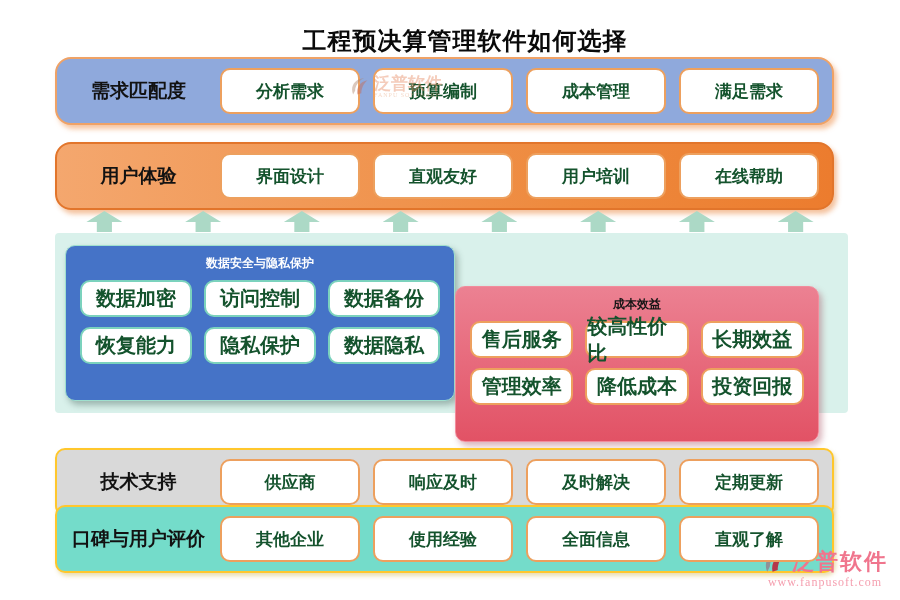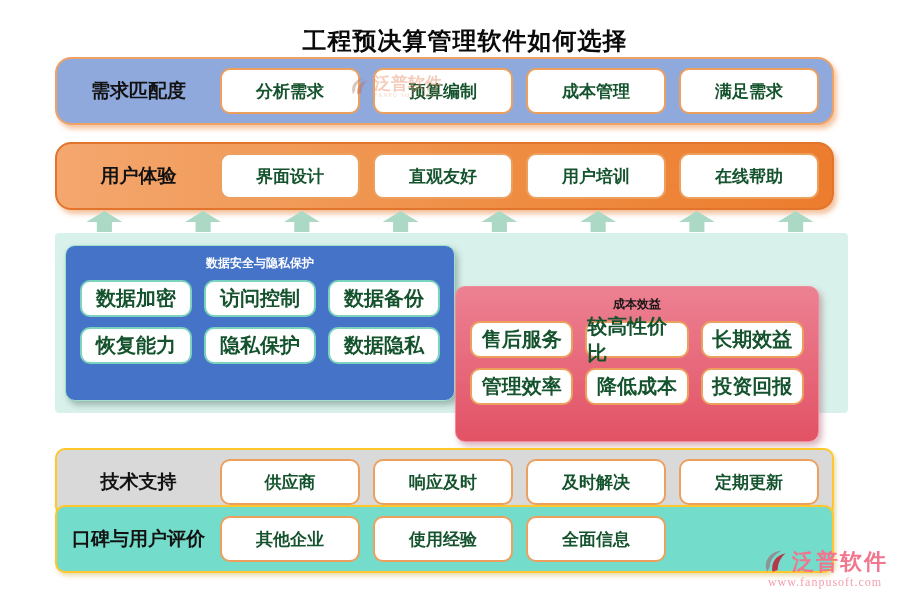--- a/index.html
+++ b/index.html
@@ -152,20 +152,21 @@
       <div class="chip">定期更新</div>
     </div>
   </section>
 
   <section class="band band-teal">
     <div class="band-label">口碑与用户评价</div>
     <div class="chips">
       <div class="chip">其他企业</div>
       <div class="chip">使用经验</div>
       <div class="chip">全面信息</div>
+      <div class="chip">直观了解</div>
     </div>
   </section>
 
   <div class="brandmark">
     <div class="brand-row">
       <svg width="28" height="28" viewBox="0 0 32 32">
         <path d="M6 27 C1 15 9 4 22 3 C13 8 9 15 9 21 Z" fill="#8f9297"></path>
         <path d="M12 27 C10 17 16 8 27 6 C20 12 18 19 18 25 Z" fill="#b5374a"></path>
       </svg>
       <span class="brand-name">泛普软件</span>

